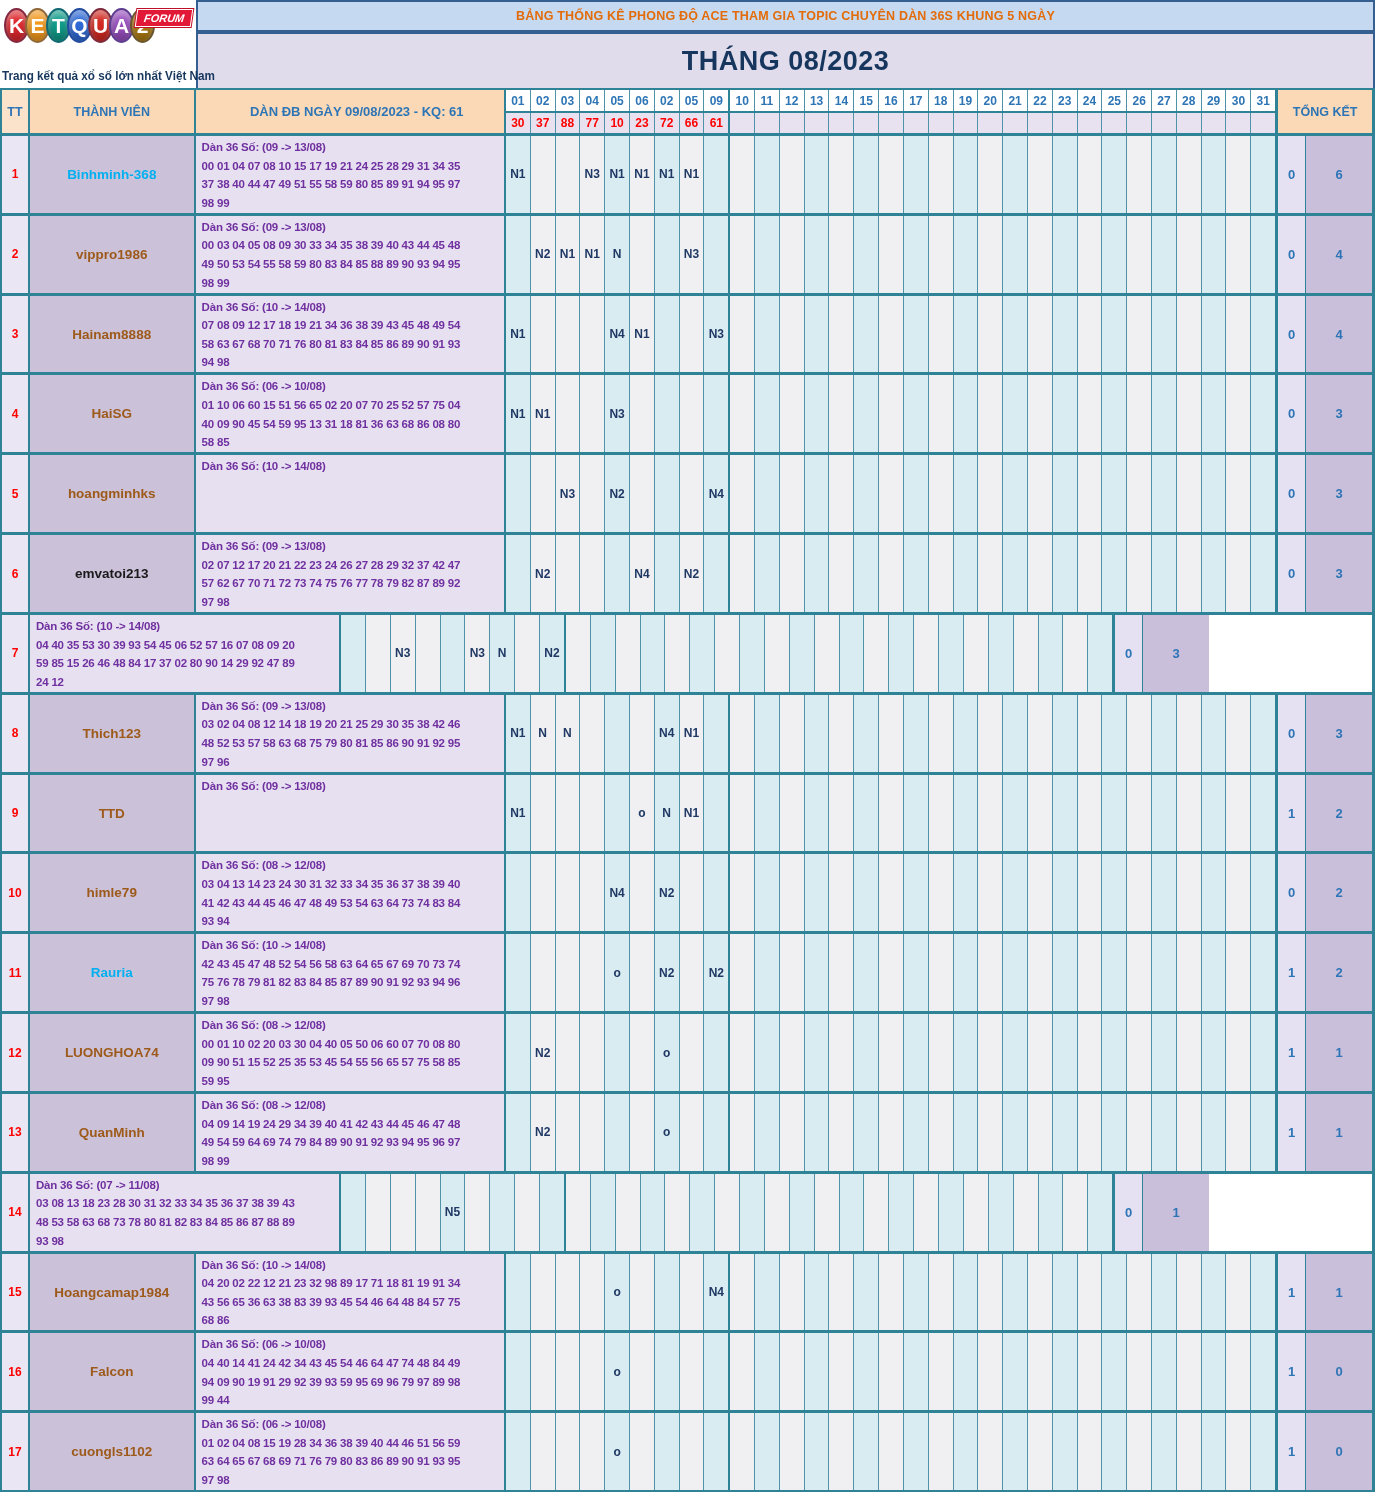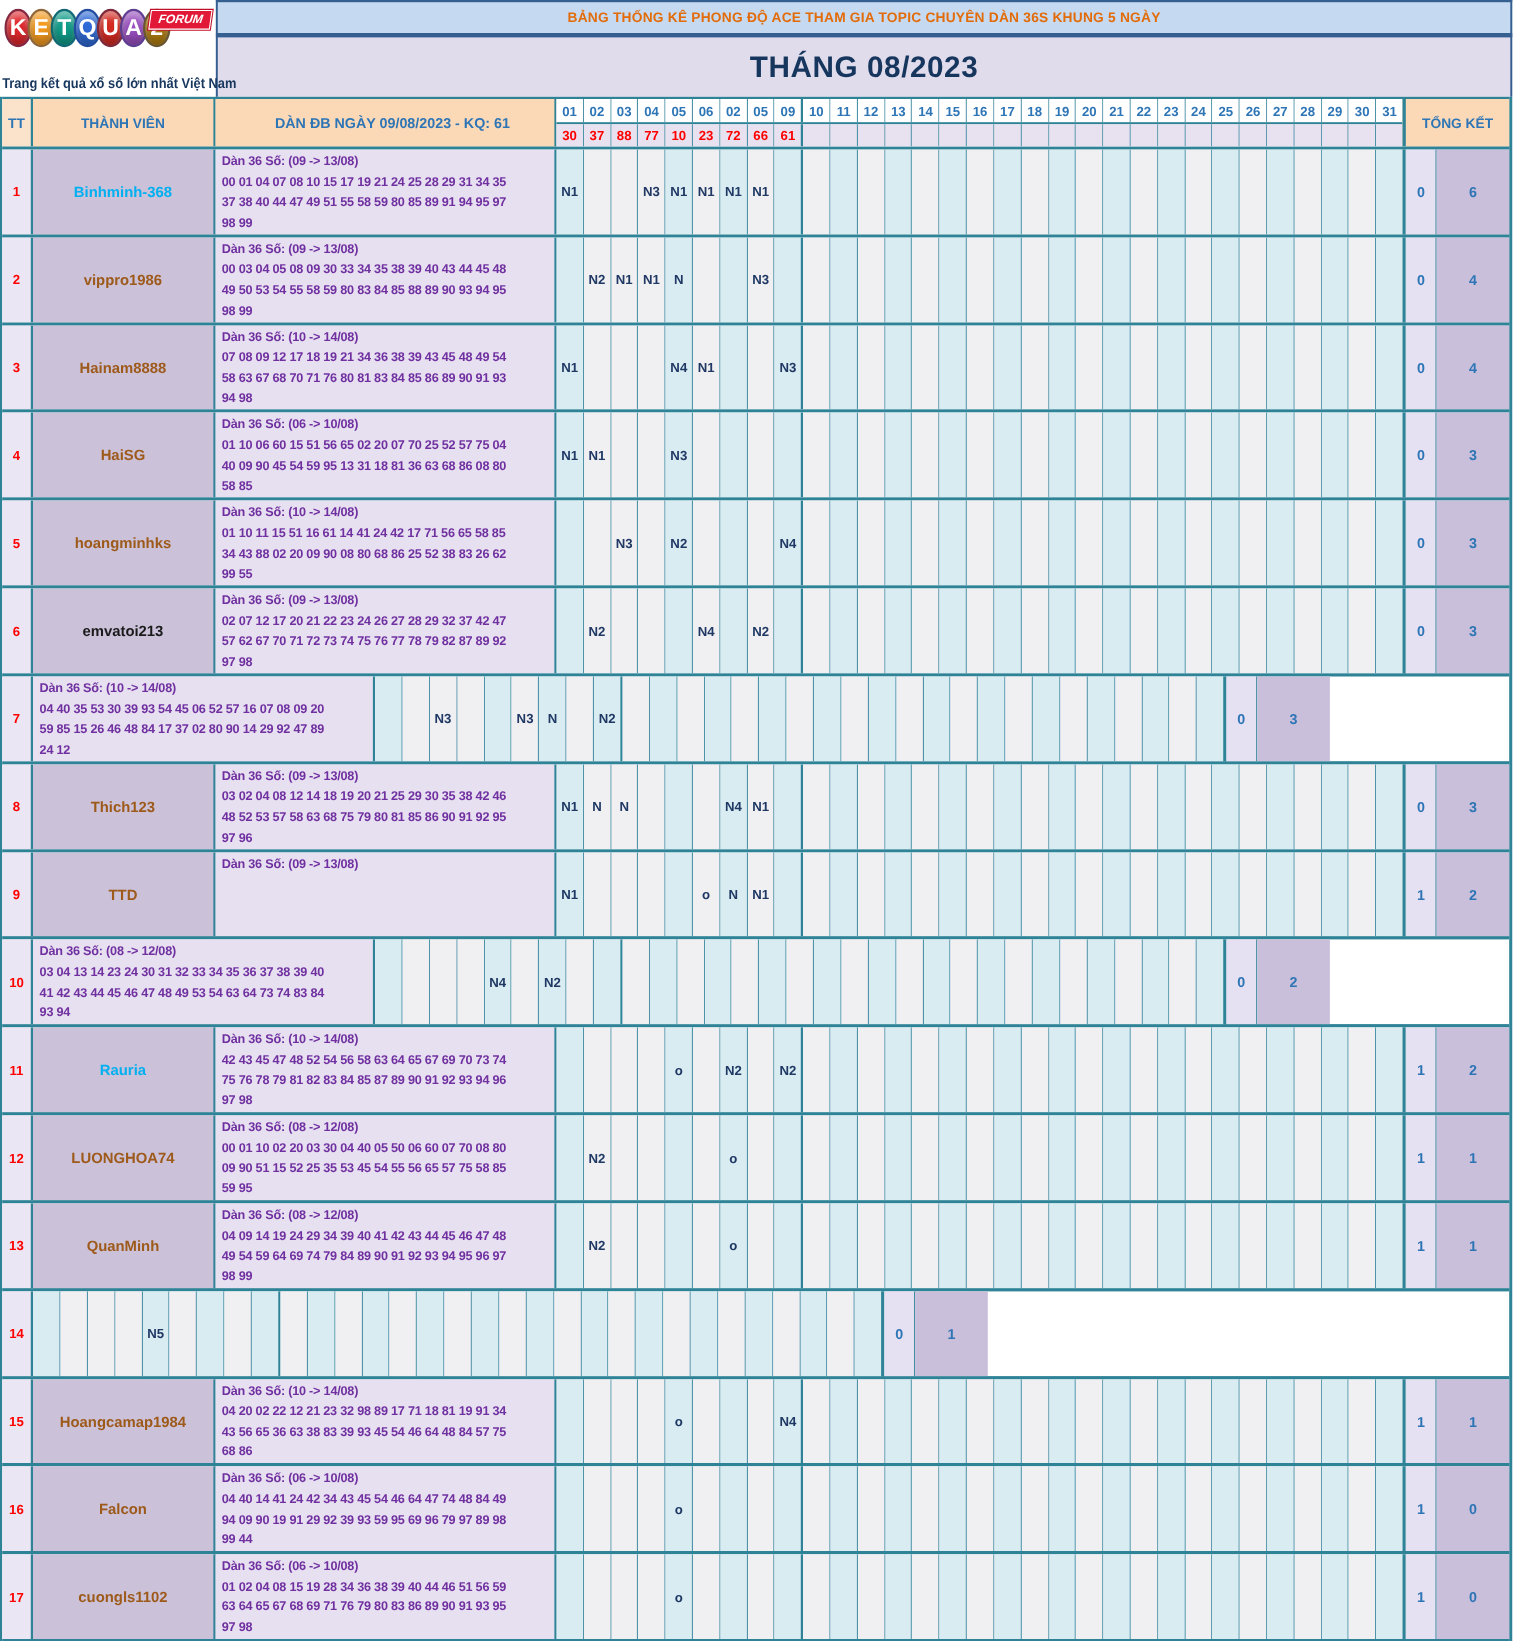--- a/index.html
+++ b/index.html
@@ -355,23 +355,20 @@
           <div class="c-tot">
             <div class="tot-l">0</div>
             <div class="tot-r">3</div>
           </div>
         </div>
         <div class="row">
           <div class="c-tt">5</div>
           <div class="c-member" style="color: rgb(157, 90, 26);">hoangminhks</div>
           <div class="c-list">
             <div class="">Dàn 36 Số: (10 -&gt; 14/08)</div>
-            <div class="nums">01 10 11 15 51 16 61 14 41 24 42 17 71 56 65 58 85
-34 43 88 02 20 09 90 08 80 68 86 25 52 38 83 26 62
-99 55</div>
           </div>
           <div class="c-days">
             <div class="day-cell" style="background: rgb(217, 236, 242); color: rgb(31, 56, 100);"></div>
             <div class="day-cell" style="background: rgb(240, 239, 242); color: rgb(31, 56, 100);"></div>
             <div class="day-cell" style="background: rgb(240, 239, 242); color: rgb(31, 56, 100);">N3</div>
             <div class="day-cell" style="background: rgb(240, 239, 242); color: rgb(31, 56, 100);"></div>
             <div class="day-cell" style="background: rgb(217, 236, 242); color: rgb(31, 56, 100);">N2</div>
             <div class="day-cell" style="background: rgb(240, 239, 242); color: rgb(31, 56, 100);"></div>
             <div class="day-cell" style="background: rgb(217, 236, 242); color: rgb(31, 56, 100);"></div>
             <div class="day-cell" style="background: rgb(240, 239, 242); color: rgb(31, 56, 100);"></div>
@@ -583,20 +580,21 @@
             <div class="day-cell" style="background: rgb(240, 239, 242); color: rgb(31, 56, 100);"></div>
             <div class="day-cell" style="background: rgb(217, 236, 242); color: rgb(31, 56, 100);"></div>
           </div>
           <div class="c-tot">
             <div class="tot-l">1</div>
             <div class="tot-r">2</div>
           </div>
         </div>
         <div class="row">
           <div class="c-tt">10</div>
+          <div class="c-member" style="color: rgb(157, 90, 26);">himle79</div>
           <div class="c-list">
             <div class="">Dàn 36 Số: (08 -&gt; 12/08)</div>
             <div class="nums">03 04 13 14 23 24 30 31 32 33 34 35 36 37 38 39 40
 41 42 43 44 45 46 47 48 49 53 54 63 64 73 74 83 84
 93 94</div>
           </div>
           <div class="c-days">
             <div class="day-cell" style="background: rgb(217, 236, 242); color: rgb(31, 56, 100);"></div>
             <div class="day-cell" style="background: rgb(240, 239, 242); color: rgb(31, 56, 100);"></div>
             <div class="day-cell" style="background: rgb(240, 239, 242); color: rgb(31, 56, 100);"></div>
@@ -770,20 +768,26 @@
             <div class="day-cell" style="background: rgb(240, 239, 242); color: rgb(31, 56, 100);"></div>
             <div class="day-cell" style="background: rgb(217, 236, 242); color: rgb(31, 56, 100);"></div>
           </div>
           <div class="c-tot">
             <div class="tot-l">1</div>
             <div class="tot-r">1</div>
           </div>
         </div>
         <div class="row">
           <div class="c-tt">14</div>
+          <div class="c-list">
+            <div class="">Dàn 36 Số: (07 -&gt; 11/08)</div>
+            <div class="nums">03 08 13 18 23 28 30 31 32 33 34 35 36 37 38 39 43
+48 53 58 63 68 73 78 80 81 82 83 84 85 86 87 88 89
+93 98</div>
+          </div>
           <div class="c-days">
             <div class="day-cell" style="background: rgb(217, 236, 242); color: rgb(31, 56, 100);"></div>
             <div class="day-cell" style="background: rgb(240, 239, 242); color: rgb(31, 56, 100);"></div>
             <div class="day-cell" style="background: rgb(240, 239, 242); color: rgb(31, 56, 100);"></div>
             <div class="day-cell" style="background: rgb(240, 239, 242); color: rgb(31, 56, 100);"></div>
             <div class="day-cell" style="background: rgb(217, 236, 242); color: rgb(31, 56, 100);">N5</div>
             <div class="day-cell" style="background: rgb(240, 239, 242); color: rgb(31, 56, 100);"></div>
             <div class="day-cell" style="background: rgb(217, 236, 242); color: rgb(31, 56, 100);"></div>
             <div class="day-cell" style="background: rgb(240, 239, 242); color: rgb(31, 56, 100);"></div>
             <div class="day-cell c9" style="background: rgb(217, 236, 242); color: rgb(31, 56, 100);"></div>

